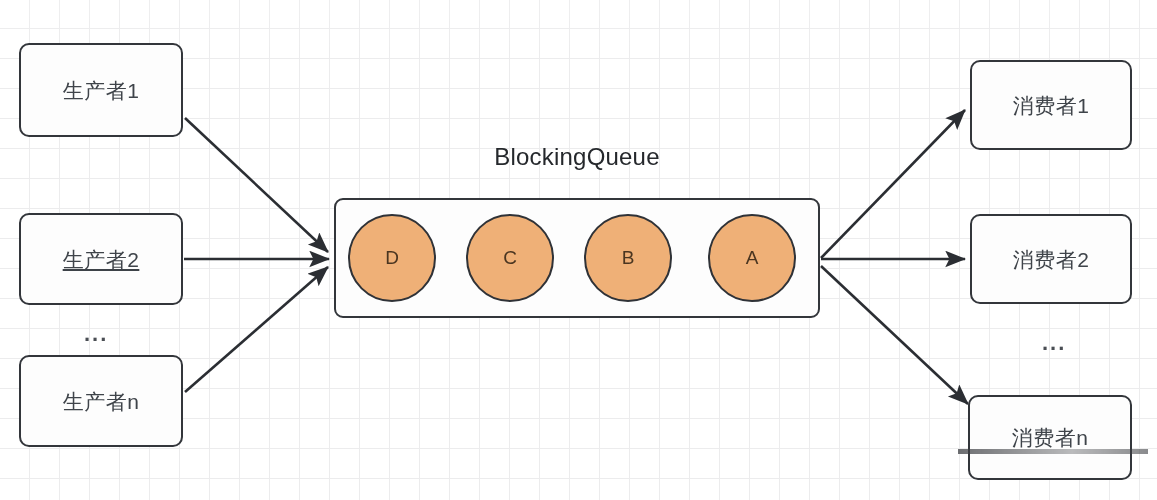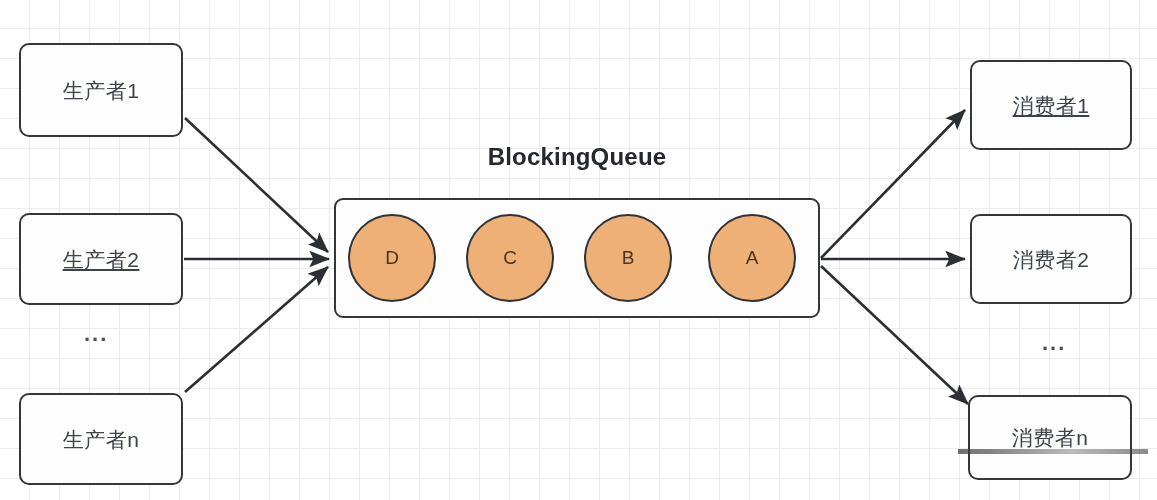--- a/index.html
+++ b/index.html
@@ -70,21 +70,21 @@
     z-index: 3;
   }
 
   .queue-title {
     position: absolute;
     left: 334px;
     top: 143px;
     width: 486px;
     text-align: center;
     font-size: 24px;
-    font-weight: bold;
+    font-weight: normal;
     color: #25282c;
     letter-spacing: 0.2px;
     z-index: 4;
   }
 
   .queue-item {
     position: absolute;
     box-sizing: border-box;
     top: 214px;
     width: 88px;
@@ -164,42 +164,42 @@
   <div class="node-box" style="left:19px; top:43px; width:164px; height:94px;">
     <span class="node-label">生产者1</span>
   </div>
 
   <div class="node-box" style="left:19px; top:213px; width:164px; height:92px;text-decoration:underline;">
     <span class="node-label">生产者2</span>
   </div>
 
   <div class="ellipsis" style="left:84px; top:323px;">...</div>
 
-  <div class="node-box" style="left:19px; top:355px; width:164px; height:92px;margin-top:38px;">
+  <div class="node-box" style="left:19px; top:355px; width:164px; height:92px;">
     <span class="node-label">生产者n</span>
   </div>
 
   <div class="queue-title">BlockingQueue</div>
 
   <div class="queue-box"></div>
 
   <div class="queue-item" style="left:348px;">
     <span>D</span>
   </div>
   <div class="queue-item" style="left:466px;">
     <span>C</span>
   </div>
   <div class="queue-item" style="left:584px;">
     <span>B</span>
   </div>
   <div class="queue-item" style="left:708px;">
     <span>A</span>
   </div>
 
-  <div class="node-box" style="left:970px; top:60px; width:162px; height:90px;text-decoration:underline;">
+  <div class="node-box" style="left:970px; top:60px; width:162px; height:90px;">
     <span class="node-label">消费者1</span>
   </div>
 
   <div class="node-box" style="left:970px; top:214px; width:162px; height:90px;text-align:right;">
     <span class="node-label">消费者2</span>
   </div>
 
   <div class="ellipsis" style="left:1042px; top:332px;">...</div>
 
   <div class="node-box" style="left:968px; top:367px; width:164px; height:85px;margin-top:28px;">

